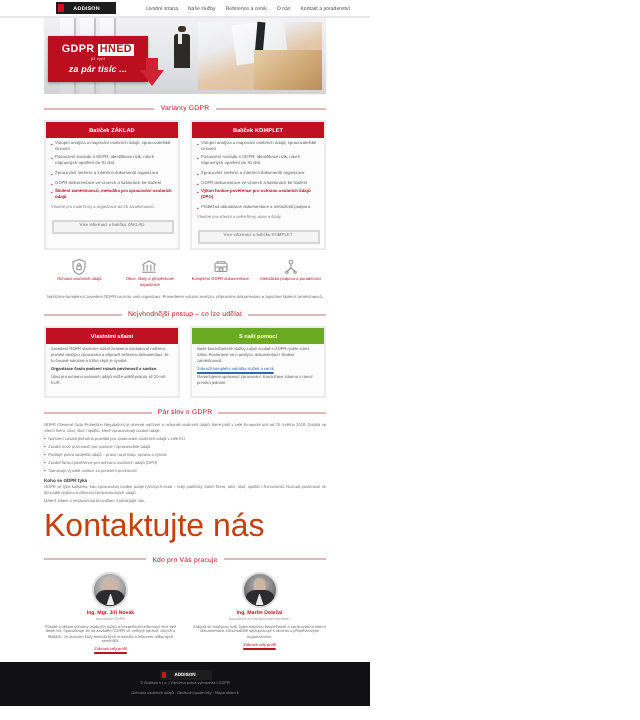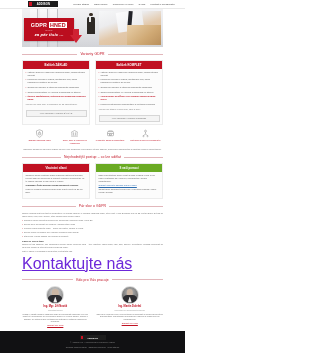--- a/index.html
+++ b/index.html
@@ -127,21 +127,21 @@
   .cmp-p.link { color:#2b6cb0; text-decoration:underline; }
   .cmp-p.strong { color:#333; font-weight:bold; }
 
   
   .article { margin:4px 22px 0; }
   .art-p { font-size:2.05px; color:#6f6f6f; line-height:1.35; margin-bottom:1.6px; text-align:justify; }
   .art-li { display:flex; gap:1.3px; margin-bottom:1.2px; }
   .art-li .dot { color:#c01122; font-size:2.3px; line-height:1.2; }
   .art-li .t { font-size:2.05px; color:#6f6f6f; line-height:1.3; }
   .art-sub { font-size:2.3px; color:#3a3a3a; font-weight:bold; margin:2px 0 1.4px; }
-  .art-link { color:#6d28d9; text-decoration:underline; }
+  .art-link { color:#c2410c; }
 
   
   .people { display:flex; gap:8px; margin:4px 22px 0; }
   .person { flex:1; display:flex; flex-direction:column; align-items:center; }
   .avatar {
     width:18px; height:18px; border-radius:50%;
     background: radial-gradient(circle at 50% 35%, #d9d9d9 0%, #9e9e9e 55%, #4a4a4a 100%);
     position:relative; overflow:hidden; border:0.4px solid #dcdcdc;
   }
   .avatar .head { position:absolute; left:50%; top:18%; transform:translateX(-50%);

